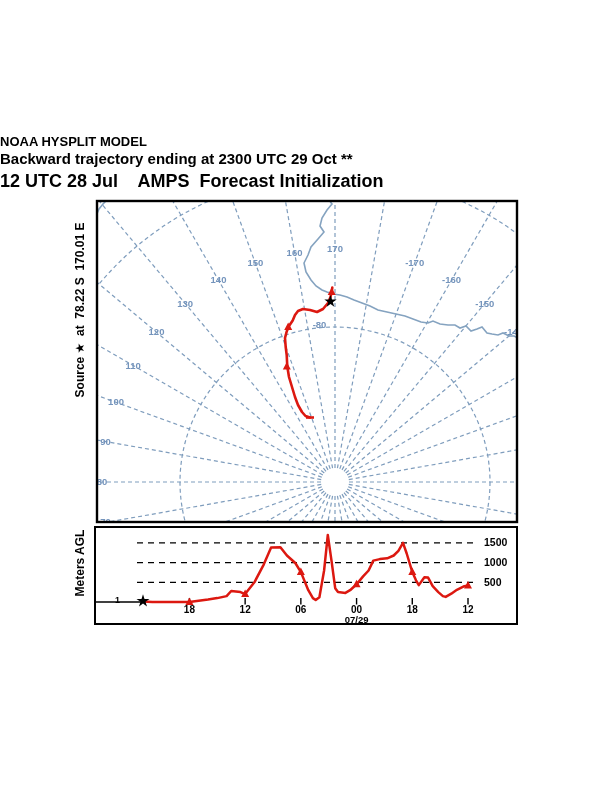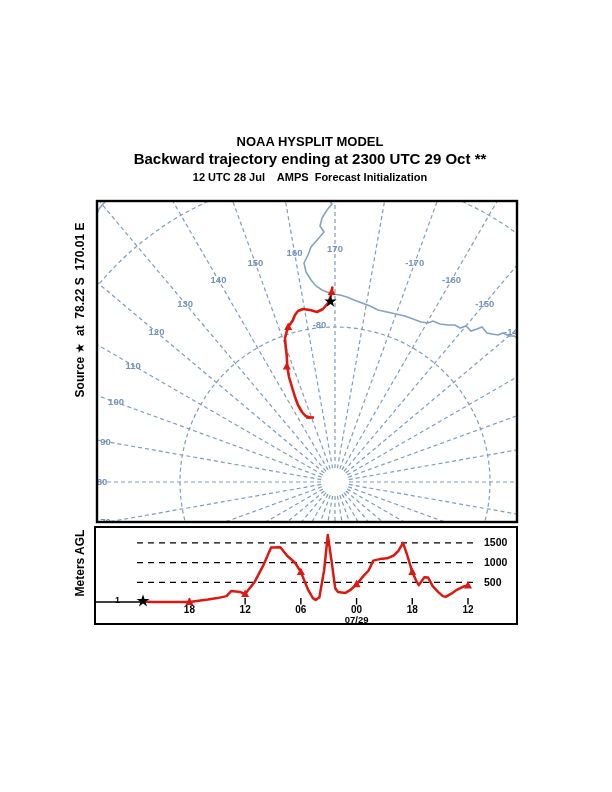--- a/index.html
+++ b/index.html
@@ -1,21 +1,21 @@
 <!DOCTYPE html>
 <html><head>
 <meta charset="utf-8">
 <style>
   html,body{margin:0;padding:0;background:#ffffff;}
   #page{position:relative;width:612px;height:792px;background:#ffffff;overflow:hidden;
         font-family:"Liberation Sans","DejaVu Sans",sans-serif;color:#000;}
-  .title-line{position:absolute;left:8px;right:0;text-align:center;font-weight:bold;white-space:pre;}
+  .title-line{position:absolute;left:0;right:0;text-align:left;font-weight:bold;white-space:pre;}
   #title1{top:134px;font-size:13px;}
   #title2{top:150px;font-size:15px;}
-  #title3{top:171px;font-size:11px;}
+  #title3{top:171px;font-size:18px;}
   .vlabel{position:absolute;font-weight:bold;white-space:pre;transform:translate(-50%,-50%) rotate(-90deg);}
   #source-label{left:80px;top:310px;font-size:12px;}
   #agl-label{left:80px;top:563px;font-size:12px;}
   svg{position:absolute;overflow:visible;}
   #map-svg{left:96px;top:200px;}
   #height-svg{left:94px;top:526px;}
 </style>
 </head>
 <body>
 

